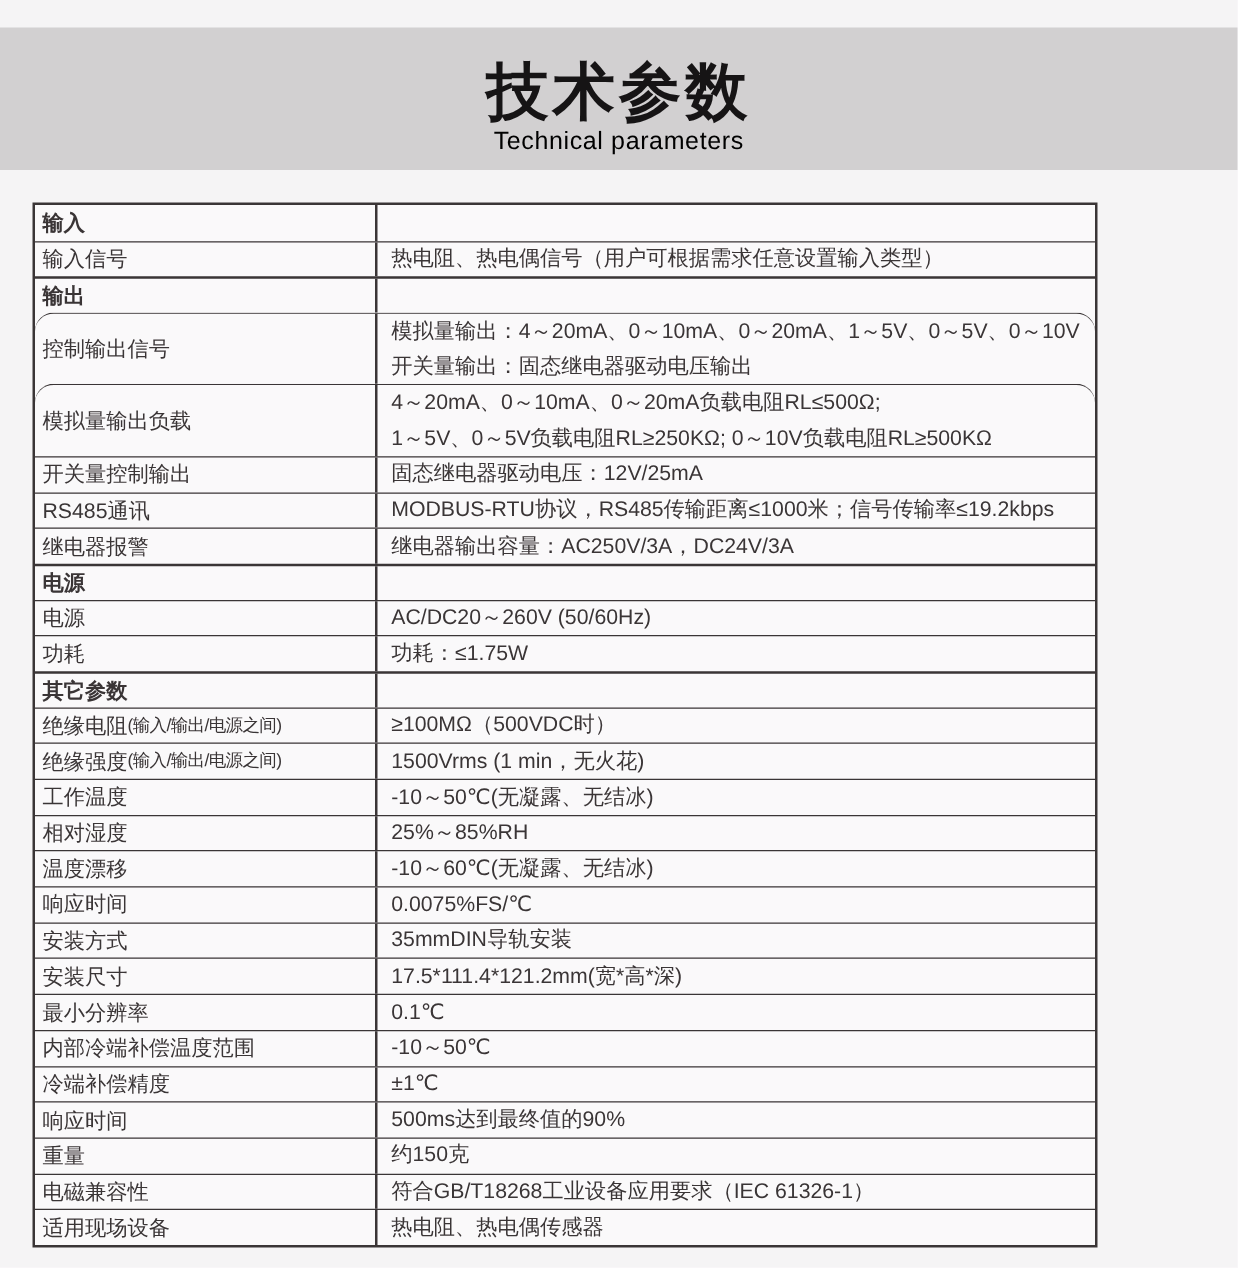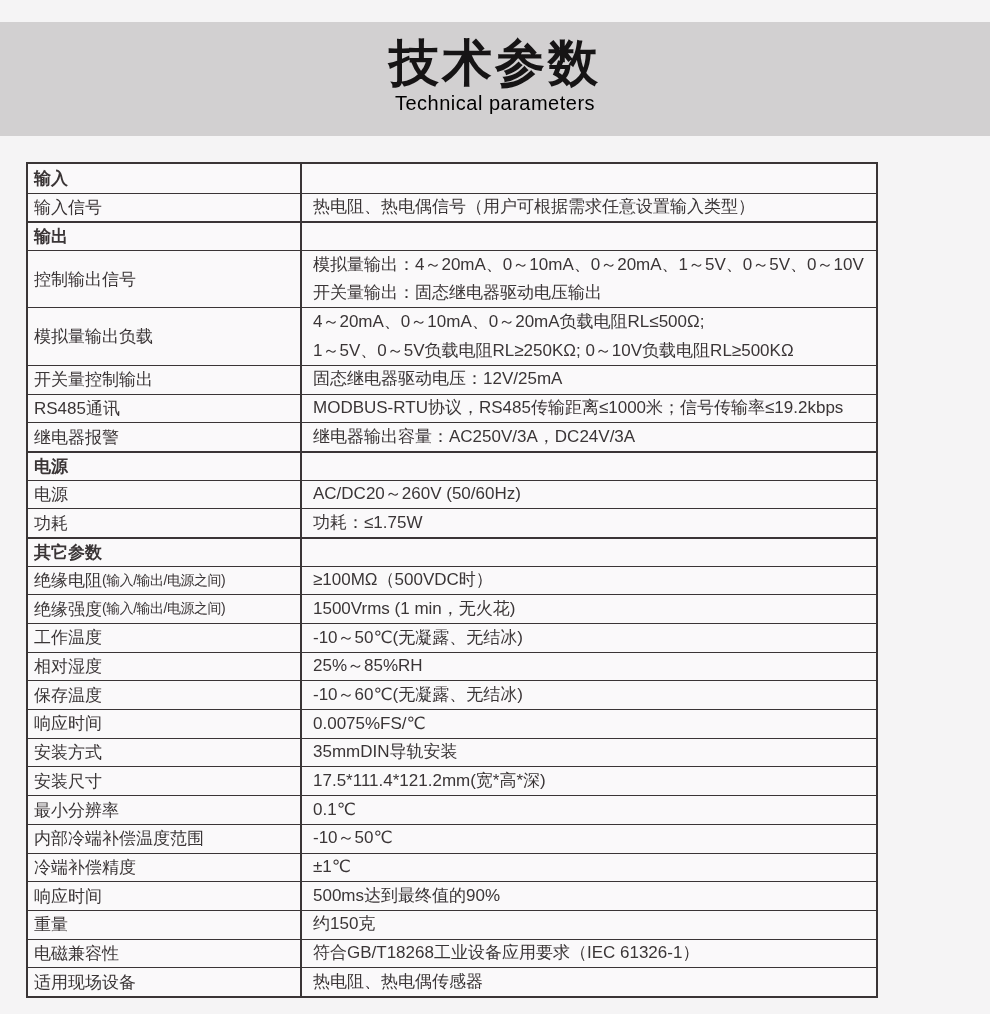--- a/index.html
+++ b/index.html
@@ -19,21 +19,21 @@
     overflow:hidden;
     position:relative;
   }
   .band{
     position:absolute;
     left:0;top:22px;width:990px;height:114px;
     background:var(--band_bg);
     text-align:center;
   }
   .band .title{
-    margin-top:14px;
+    margin-top:24px;
     font-size:50px;
     font-weight:bold;
     letter-spacing:3px;
     color:var(--title);
     line-height:1.1;
   }
   .band .subtitle{
     font-size:20px;
     color:#000000;
     letter-spacing:0.5px;
@@ -44,21 +44,21 @@
     left:26px;top:162px;
     width:852px;
     background:var(--cell_bg);
     border:2px solid var(--border);
   }
   .row{
     display:flex;
     height:28.7px;
     border-top:1px solid var(--border);
   }
-  .row.tall{height:57.4px;}
+  .row.tall{height:57.4px;border-radius:15px;}
   .row.section-start{border-top:2px solid var(--border);text-align:right;}
   .row:first-child{border-top:none;}
   .cell-label{
     flex:0 0 274px;
     border-right:2px solid var(--border);
     display:flex;
     align-items:center;
     padding-left:6px;
     font-size:17px;
     white-space:nowrap;
@@ -238,21 +238,21 @@
       <span>相对湿度</span>
         <span class="note"></span>
     </div>
     <div class="cell-value">
         <div class="vline">25%～85%RH</div>
       </div>
   </div>
 
   <div class="row">
     <div class="cell-label">
-      <span>保存温度</span>
+      <span>温度漂移</span>
         <span class="note"></span>
     </div>
     <div class="cell-value">
         <div class="vline">-10～60℃(无凝露、无结冰)</div>
       </div>
   </div>
 
   <div class="row">
     <div class="cell-label">
       <span>响应时间</span>

